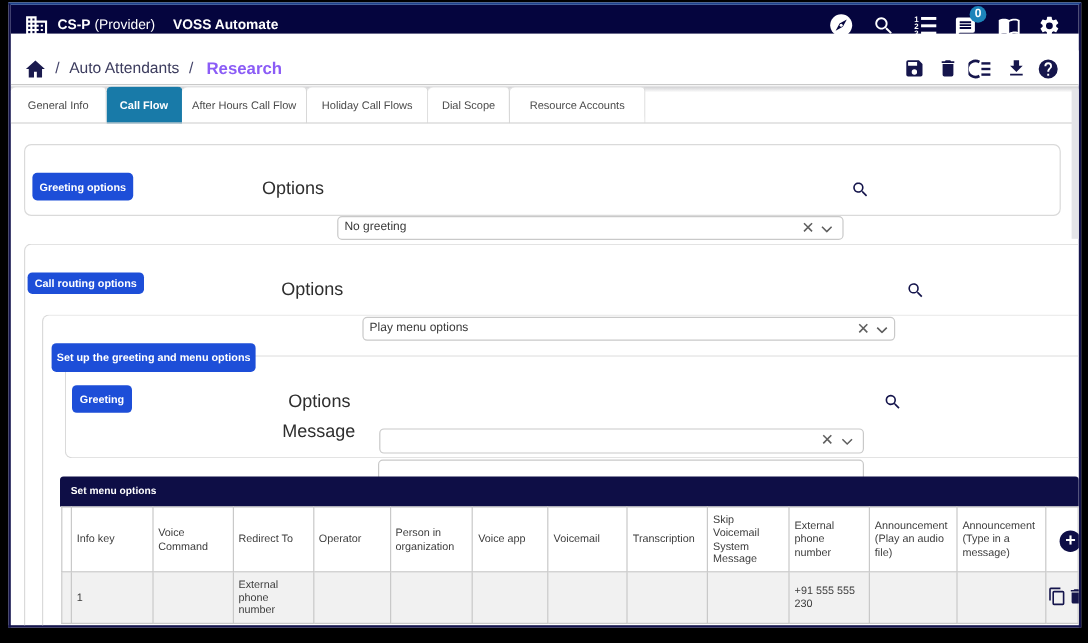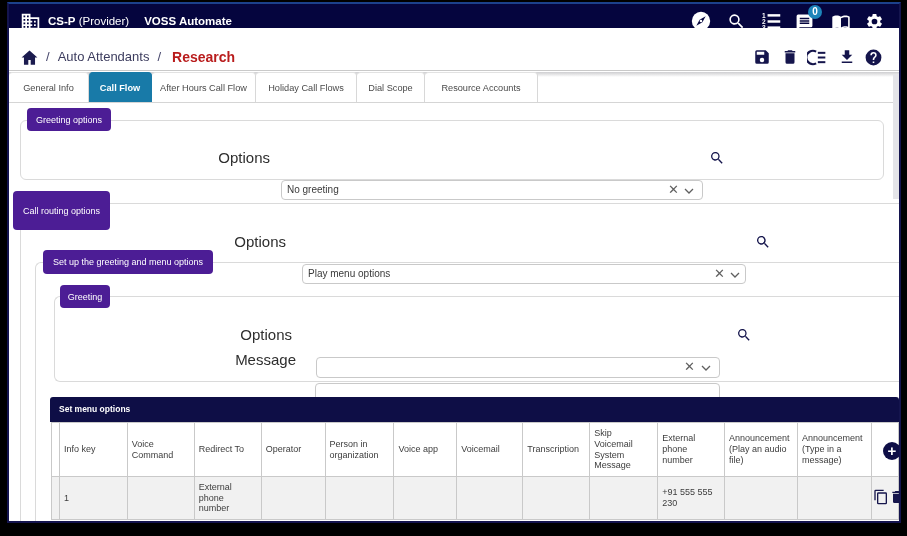--- a/index.html
+++ b/index.html
@@ -17,36 +17,36 @@
 
 
 .crumbbar { position:absolute; left:0; top:38px; width:890px; height:29px; background:#fff;
   border-bottom:1px solid #cicic; }
 .crumbbar { border-bottom:1px solid #c9c9c9; }
 .crumbshadow { position:absolute; left:0; top:68px; width:890px; height:5px;
   background:linear-gradient(to bottom, rgba(60,60,70,0.25), rgba(60,60,70,0)); }
 .crumb { position:absolute; left:37px; top:38px; height:29px; white-space:nowrap; display:flex; align-items:center;
   font-size:13px; color:#3c3c5e; }
 .crumb b { font-size:14px; }
-.crumb b { color:#b91c1c; }
+.crumb b { color:#8b5cf6; }
 
 
 .tabbar { position:absolute; left:0; top:68px; width:890px; height:31px; }
 .tab { position:absolute; top:0; height:31px; white-space:nowrap; font-size:9.2px; border-radius:4px 4px 0 0; border-right:1px solid #d8d8d8; border-top:1px solid #e2e2e2;
   background:#fff; color:#4a4a4a; display:flex; align-items:center; justify-content:center; }
 .tab.active { background:#187aa8; color:#fff; font-weight:bold; border-color:#187aa8; }
 .tabline { position:absolute; left:0; top:98px; width:890px; height:1px; background:#d5d5d5; }
 
 
 .sbthumb { position:absolute; left:884px; top:70px; width:6px; height:125px; background:#e4e4e8; }
 
 
 .panel { position:absolute; border:1px solid #dadada; border-radius:6px; background:#fff; }
-.badge { position:absolute; white-space:nowrap; background:#4c1d95; color:#fff; font-weight:normal;
-  border-radius:4px; display:flex; align-items:center; justify-content:center; z-index:5; }
+.badge { position:absolute; white-space:nowrap; background:#1d4ed8; color:#fff; font-weight:bold;
+  border-radius:4px; display:flex; align-items:center; justify-content:center; z-index:5;margin-top:36px; }
 .badge { font-size:9px; }
 
 .flabel { position:absolute; font-size:15px; font-weight:normal; color:#2e2e2e; text-align:right; }
 .field { position:absolute; border:1px solid #c9c9c9; border-radius:4px; background:#fff;
   font-size:10px; color:#3a3a3a;margin-top:32px; }
 .field .tx { position:absolute; left:5px; top:0; line-height:18px; }
 .field .x { position:absolute; color:#5f5f5f; font-size:13px; line-height:18px; }
 .field .ch { position:absolute; }
 
 
@@ -95,21 +95,21 @@
     <span class="x" style="left:386px">✕</span>
     <svg class="ch" style="left:402px;top:7px" width="10" height="6" viewBox="0 0 10 6">
         <path d="M1 1 L5 5 L9 1" stroke="#5f5f5f" stroke-width="1.3" fill="none"></path>
       </svg>
   </div>
   <svg class="abs" style="left:700px;top:146px" width="16" height="16" viewBox="0 0 24 24">
       <path d="M15.5 14h-.79l-.28-.27a6.5 6.5 0 1 0-.7.7l.27.28v.79l5 4.99L20.49 19zm-6 0A4.5 4.5 0 1 1 14 9.5 4.5 4.5 0 0 1 9.5 14z" fill="#15154c"></path>
     </svg>
 
   <div class="abs" style="left:11px;top:199px;width:879px;height:322px;border-left:1px solid #dadada;border-top:1px solid #dadada;border-radius:6px 0 0 0"></div>
-  <div class="badge" style="left:4px;top:187px;width:97px;height:39px">Call routing options</div>
+  <div class="badge" style="left:14px;top:187px;width:97px;height:18px">Call routing options</div>
   <div class="flabel" style="left:196px;top:228px;width:81px;line-height:20px">Options</div>
   <div class="field" style="left:293px;top:228px;width:444px;height:20px">
     <span class="tx">Play menu options</span>
     <span class="x" style="left:411px">✕</span>
     <svg class="ch" style="left:427px;top:7px" width="10" height="6" viewBox="0 0 10 6">
         <path d="M1 1 L5 5 L9 1" stroke="#5f5f5f" stroke-width="1.3" fill="none"></path>
       </svg>
   </div>
   <svg class="abs" style="left:746px;top:230px" width="16" height="16" viewBox="0 0 24 24">
       <path d="M15.5 14h-.79l-.28-.27a6.5 6.5 0 1 0-.7.7l.27.28v.79l5 4.99L20.49 19zm-6 0A4.5 4.5 0 1 1 14 9.5 4.5 4.5 0 0 1 9.5 14z" fill="#15154c"></path>

